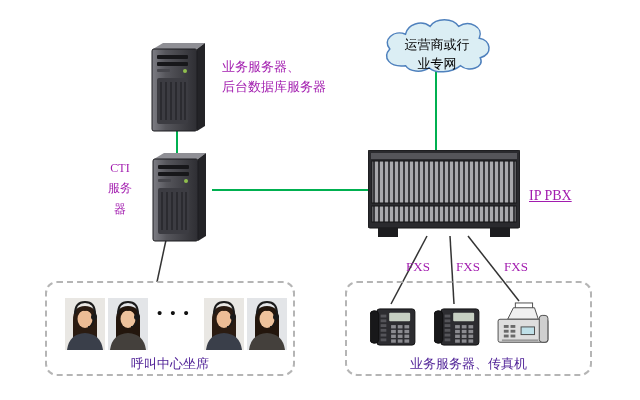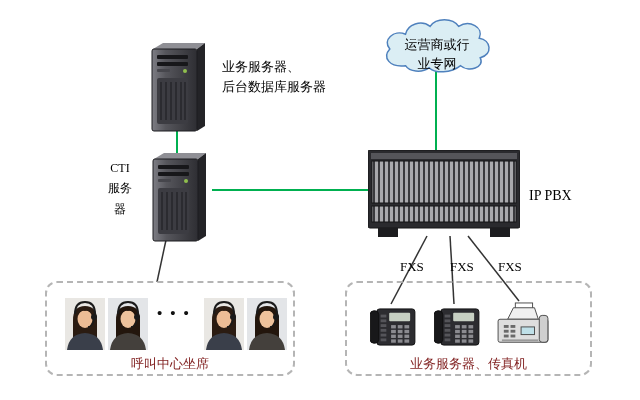--- a/index.html
+++ b/index.html
@@ -2,27 +2,27 @@
 <html><head>
 <meta charset="utf-8">
 <style>
   * { margin:0; padding:0; box-sizing:border-box; }
   html,body { background:#ffffff; }
   body { font-family:"Liberation Serif","DejaVu Serif",serif; color:#000; }
   .canvas { position:relative; width:640px; height:400px; background:#ffffff; overflow:hidden; }
   .abs { position:absolute; }
   .wires { left:0; top:0; width:640px; height:400px; z-index:0; }
   .node { z-index:1; }
-  .label { z-index:2; font-size:13px; line-height:1.5; white-space:pre-line; color:#000000; }
+  .label { z-index:2; font-size:13px; line-height:1.5; white-space:pre-line; color:#a21caf; }
   .label.center { text-align:center; }
   .cti-label { font-size:12px; line-height:1.7; }
-  .pbx-label { font-size:14px; }
-  .fxs-label { font-size:13px; width:36px; text-align:left; }
+  .pbx-label { font-size:14px;text-decoration:underline; }
+  .fxs-label { font-size:13px; width:36px; text-align:center; }
   .dashed-box { position:absolute; border:2px dashed #b5b5b5; border-radius:12px; z-index:1; }
-  .box-label { position:absolute; left:0; right:0; text-align:center; font-size:13px; color:#7f1d1d; }
+  .box-label { position:absolute; left:0; right:0; text-align:center; font-size:13px; color:#4c1d95; }
   .dots { position:absolute; font-weight:bold; font-size:15px; letter-spacing:8px; color:#111; }
   .cloud-text { position:absolute; left:0; top:8px; width:100%; height:100%;
                 display:flex; flex-direction:column; align-items:center; justify-content:center;
                 font-size:13px; line-height:1.45; text-align:center; white-space:pre-line; z-index:2; }
   svg { display:block; }
 </style>
 </head>
 <body>
 
 <div class="canvas">

